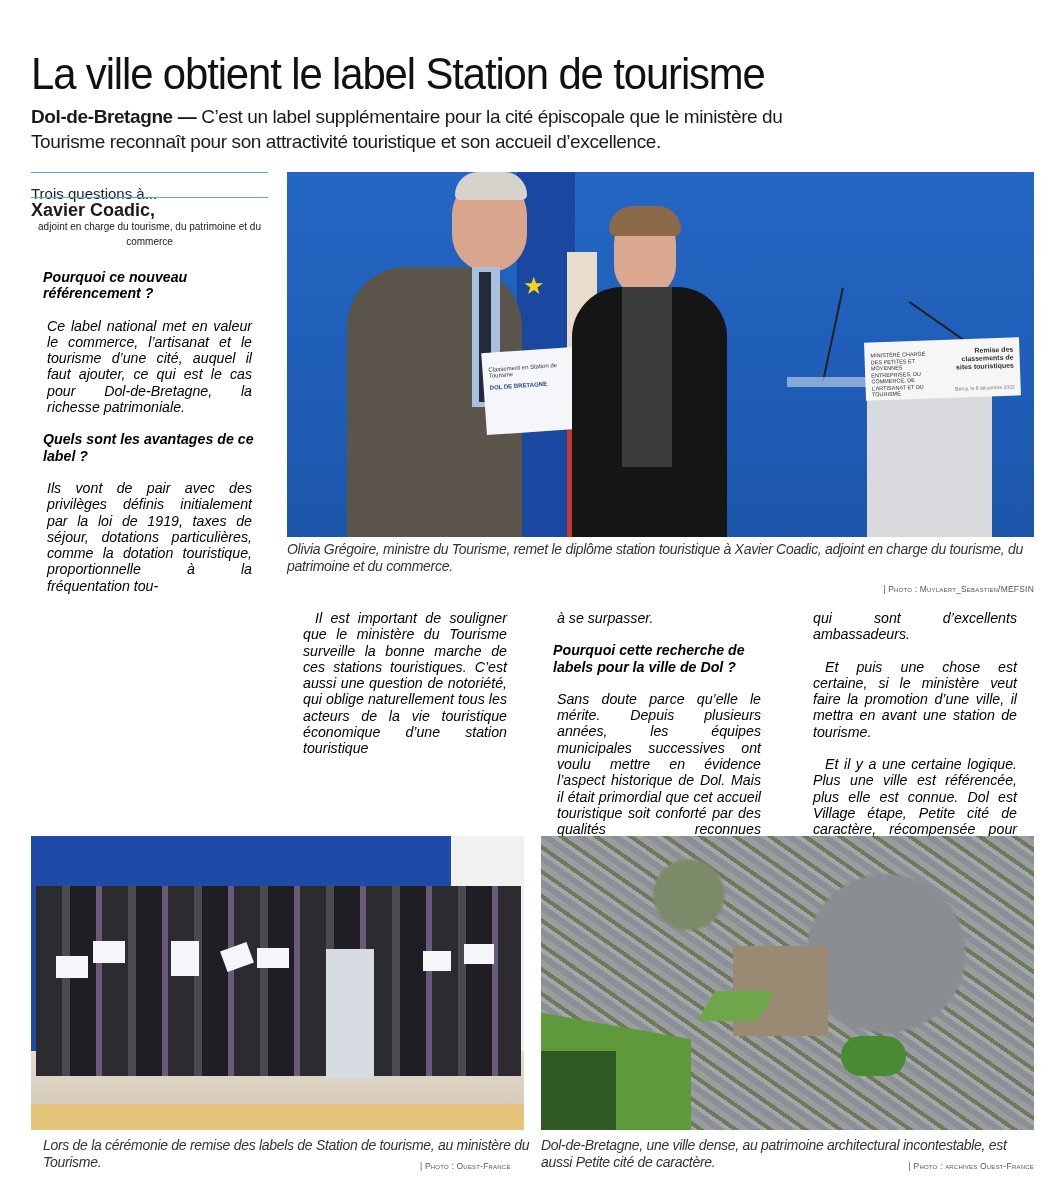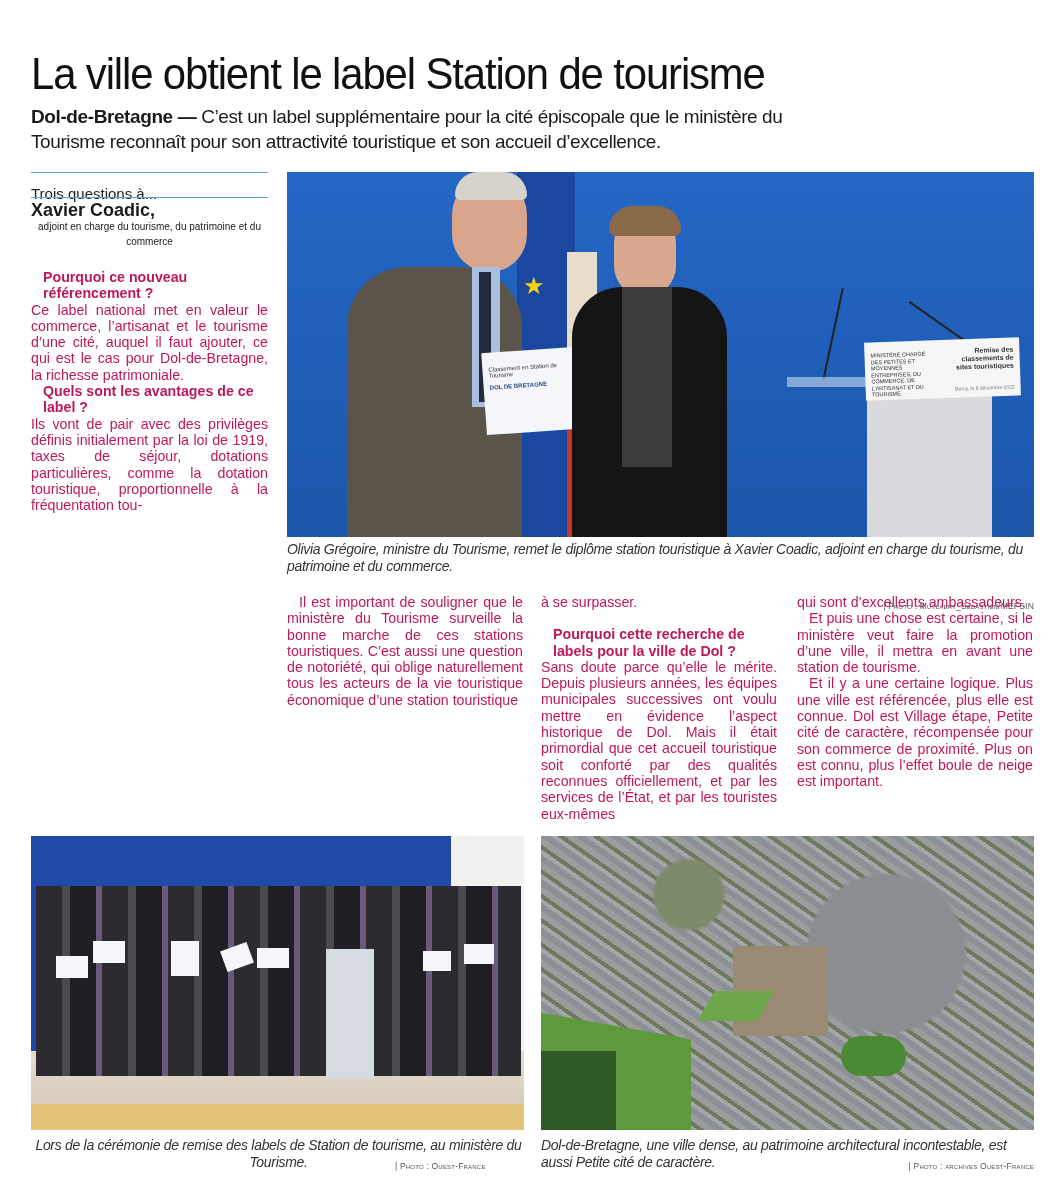--- a/index.html
+++ b/index.html
@@ -2,22 +2,22 @@
 <html><head>
 <meta charset="utf-8">
 <style>
   html, body { margin:0; padding:0; background:#fff; }
   body { width:1051px; height:1200px; position:relative; overflow:hidden; color:#1a1a1a; font-family:"Liberation Sans", sans-serif; }
   .abs { position:absolute; }
   .headline { left:31px; top:50px; font-size:45px; font-weight:400; letter-spacing:-1.2px; line-height:48px; white-space:nowrap; color:#111; transform:scaleX(0.93); transform-origin:left top; }
   .chapo { left:31px; top:104px; width:800px; font-size:19px; line-height:25px; color:#1a1a1a; letter-spacing:-0.4px; }
   .chapo .lieu { font-weight:700; }
   .rule-blue { height:1px; background:#5aa6d6; }
-  .body-text { font-size:14.2px; line-height:16.3px; text-align:justify; color:#be185d; }
-  .body-text p { margin:0; text-indent:12px; }
+  .body-text { font-size:14.2px; line-height:16.3px; text-align:justify; color:#000000;font-style:italic; }
+  .body-text p { margin:16px; text-indent:12px; }
   .body-text p.noindent { text-indent:0; }
   .q { font-weight:700; margin-top:12px; padding-left:12px; font-size:14.2px; line-height:16.3px; text-align:left; }
   .kicker { font-size:15px; color:#222; }
   .person-name { font-weight:700; font-size:18px; line-height:17px; }
   .person-role { font-size:10px; line-height:15px;text-align:center; }
   .photo { overflow:hidden; }
   .caption { font-style:italic; font-size:14px; line-height:17px; color:#333; letter-spacing:-0.3px; }
   .credit { font-size:8.5px; color:#555; letter-spacing:0.2px; font-variant:small-caps; }
 </style>
 </head>
@@ -74,21 +74,21 @@
   <div class="abs" style="left:500px; top:205px; width:220px; height:10px; background:rgba(200,220,240,0.6);"></div>
   <div class="abs" style="left:580px; top:215px; width:125px; height:150px; background:#d8dadd;"></div>
   <div class="abs" style="left:578px; top:168px; width:155px; height:58px; background:#f6f6f6; transform:rotate(-2deg); font-size:5.5px; color:#333; box-sizing:border-box; padding:6px;">
     <div style="position:absolute; left:6px; top:10px; width:62px; line-height:6.5px;">MINISTÈRE CHARGÉ DES PETITES ET MOYENNES ENTREPRISES, DU COMMERCE, DE L’ARTISANAT ET DU TOURISME</div>
     <div style="position:absolute; right:6px; top:8px; width:70px; font-size:7px; font-weight:700; text-align:right; line-height:8px;">Remise des classements de sites touristiques</div>
     <div style="position:absolute; right:6px; bottom:6px; font-size:5px; color:#777;">Bercy, le 8 décembre 2022</div>
   </div>
 </div>
 
 <div class="abs caption" style="left:287px; top:541px; width:750px;">Olivia Grégoire, ministre du Tourisme, remet le diplôme station touristique à Xavier Coadic, adjoint en charge du tourisme, du patrimoine et du commerce.</div>
-<div class="abs credit" style="right:17px; top:601px;">| Photo : Muylaert_Sebastien/MEFSIN</div>
+<div class="abs credit" style="right:17px; top:584px;">| Photo : Muylaert_Sebastien/MEFSIN</div>
 
 <div class="abs body-text" style="left:287px; top:594px; width:236px;">
   <p>Il est important de souligner que le ministère du Tourisme surveille la bonne marche de ces stations touristiques. C’est aussi une question de notoriété, qui oblige naturellement tous les acteurs de la vie touristique économique d’une station touristique</p>
 </div>
 
 <div class="abs body-text" style="left:541px; top:594px; width:236px;">
   <p class="noindent">à se surpasser.</p>
   <div class="q" style="margin-top:16px">Pourquoi cette recherche de labels pour la ville de Dol ?</div>
   <p class="noindent">Sans doute parce qu’elle le mérite. Depuis plusieurs années, les équipes municipales successives ont voulu mettre en évidence l’aspect historique de Dol. Mais il était primordial que cet accueil touristique soit conforté par des qualités reconnues officiellement, et par les services de l’État, et par les touristes eux-mêmes</p>
 </div>
@@ -106,22 +106,22 @@
   <div class="abs" style="left:5px; top:50px; width:485px; height:190px; background:repeating-linear-gradient(90deg,#2b2b30 0 26px,#4a4a50 26px 34px,#1e1e24 34px 60px,#6a5a7a 60px 66px);"></div>
   <div class="abs" style="left:295px; top:113px; width:48px; height:130px; background:#d7dbe2;"></div>
   <div class="abs" style="left:25px; top:120px; width:32px; height:22px; background:#f4f6fa;"></div>
   <div class="abs" style="left:62px; top:105px; width:32px; height:22px; background:#f4f6fa;"></div>
   <div class="abs" style="left:140px; top:105px; width:28px; height:35px; background:#f4f6fa;"></div>
   <div class="abs" style="left:192px; top:110px; width:28px; height:22px; background:#f4f6fa; transform:rotate(-20deg);"></div>
   <div class="abs" style="left:226px; top:112px; width:32px; height:20px; background:#f4f6fa;"></div>
   <div class="abs" style="left:392px; top:115px; width:28px; height:20px; background:#f4f6fa;"></div>
   <div class="abs" style="left:433px; top:108px; width:30px; height:20px; background:#f4f6fa;"></div>
 </div>
-<div class="abs caption" style="left:31px; top:1137px; width:495px;text-align:center;">Lors de la cérémonie de remise des labels de Station de tourisme, au ministère du Tourisme.</div>
-<div class="abs credit" style="left:395px; top:1161px;">| Photo : Ouest-France</div>
+<div class="abs caption" style="left:43px; top:1137px; width:495px;">Lors de la cérémonie de remise des labels de Station de tourisme, au ministère du Tourisme.</div>
+<div class="abs credit" style="left:420px; top:1161px;">| Photo : Ouest-France</div>
 
 <div class="abs photo" style="left:541px; top:836px; width:493px; height:294px; background:
   radial-gradient(circle at 30% 20%, #7d8a6a 0 8%, transparent 9%),
   radial-gradient(circle at 70% 40%, #8a8e92 0 20%, transparent 21%),
   repeating-linear-gradient(35deg,#8b9096 0 6px,#a4a7aa 6px 10px,#6d7a5e 10px 14px,#9a9c9e 14px 20px);">
   <div class="abs" style="left:0; top:190px; width:150px; height:104px; background:#5e9a3c; transform:skewY(10deg);"></div>
   <div class="abs" style="left:0; top:215px; width:75px; height:80px; background:#2f5a25;"></div>
   <div class="abs" style="left:192px; top:110px; width:95px; height:90px; background:#9a8a74;"></div>
   <div class="abs" style="left:165px; top:155px; width:60px; height:30px; background:#6ea64a; transform:skewX(-30deg);"></div>
   <div class="abs" style="left:300px; top:200px; width:65px; height:40px; background:#4b8a35; border-radius:20px;"></div>

